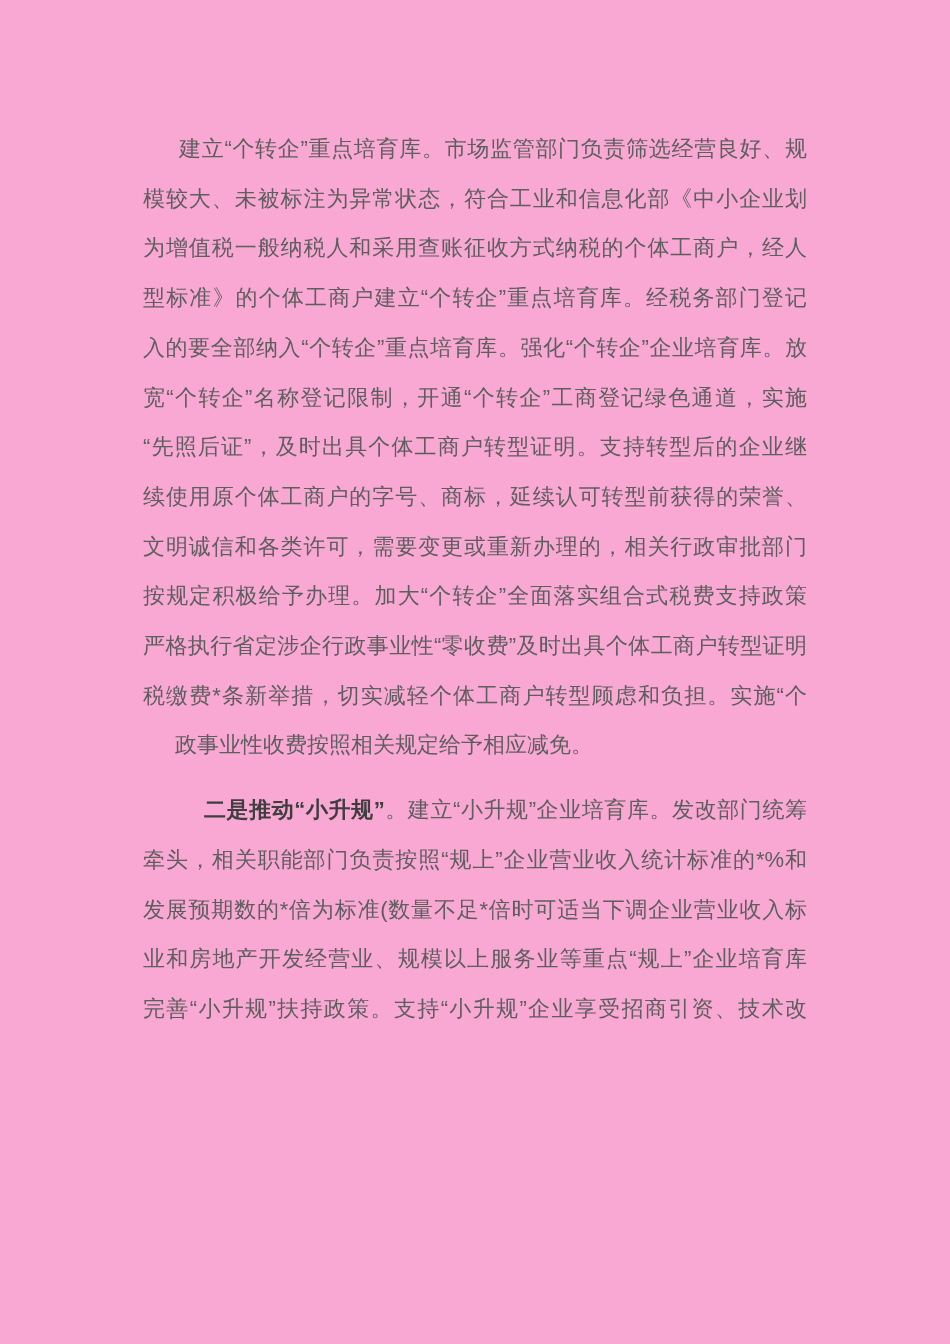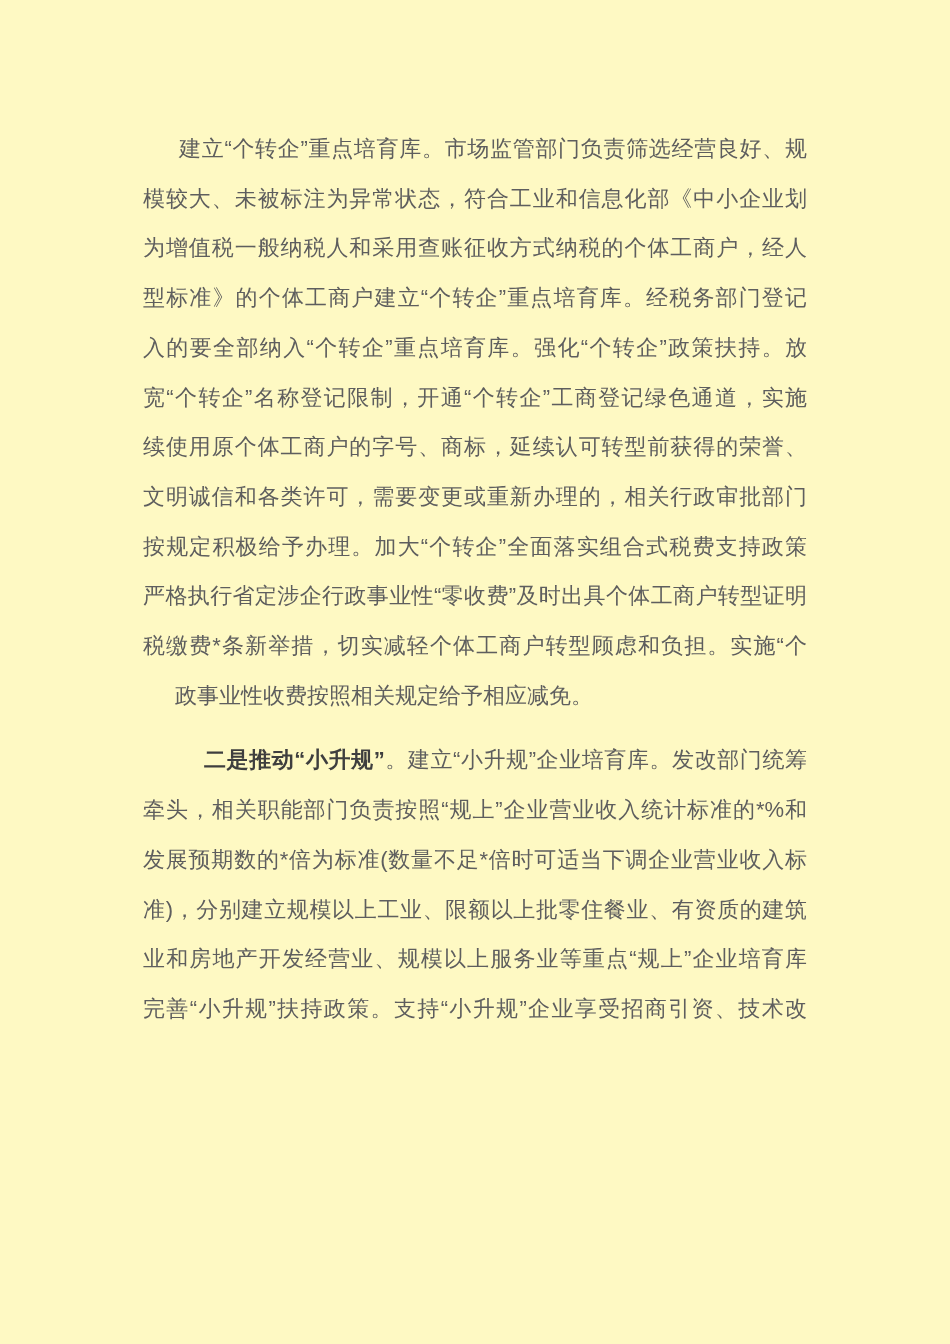--- a/index.html
+++ b/index.html
@@ -10,21 +10,21 @@
     width: 950px;
     height: 1344px;
     background: #ffffff;
     overflow: hidden;
   }
   .page {
     box-sizing: border-box;
     width: 950px;
     height: 1344px;
     padding: 124px 143px 0 143px;
-    background: #fef9c3;
+    background: #f9a8d4;
   }
   .paragraph {
     margin: 0;
   }
   .paragraph + .paragraph {
     margin-top: 15px;
   }
   .line {
     font-family: "Liberation Sans", "DejaVu Sans", sans-serif;
     font-size: 22px;
@@ -51,34 +51,34 @@
 </head>
 <body>
 
 <div class="page">
 
   <div class="paragraph">
     <div class="line first">建立“个转企”重点培育库。市场监管部门负责筛选经营良好、规</div>
     <div class="line">模较大、未被标注为异常状态，符合工业和信息化部《中小企业划</div>
     <div class="line">为增值税一般纳税人和采用查账征收方式纳税的个体工商户，经人</div>
     <div class="line">型标准》的个体工商户建立“个转企”重点培育库。经税务部门登记</div>
-    <div class="line">入的要全部纳入“个转企”重点培育库。强化“个转企”政策扶持。放</div>
+    <div class="line">入的要全部纳入“个转企”重点培育库。强化“个转企”企业培育库。放</div>
     <div class="line">宽“个转企”名称登记限制，开通“个转企”工商登记绿色通道，实施</div>
+    <div class="line">“先照后证”，及时出具个体工商户转型证明。支持转型后的企业继</div>
     <div class="line">续使用原个体工商户的字号、商标，延续认可转型前获得的荣誉、</div>
     <div class="line">文明诚信和各类许可，需要变更或重新办理的，相关行政审批部门</div>
     <div class="line">按规定积极给予办理。加大“个转企”全面落实组合式税费支持政策</div>
     <div class="line">严格执行省定涉企行政事业性“零收费”及时出具个体工商户转型证明</div>
     <div class="line">税缴费*条新举措，切实减轻个体工商户转型顾虑和负担。实施“个</div>
     <div class="line no-stretch">政事业性收费按照相关规定给予相应减免。</div>
   </div>
 
   <div class="paragraph">
     <div class="line first">
       <span class="bold-lead">二是推动“小升规”</span><span>。建立“小升规”企业培育库。发改部门统筹</span>
     </div>
     <div class="line">牵头，相关职能部门负责按照“规上”企业营业收入统计标准的*%和</div>
     <div class="line">发展预期数的*倍为标准(数量不足*倍时可适当下调企业营业收入标</div>
-    <div class="line">准)，分别建立规模以上工业、限额以上批零住餐业、有资质的建筑</div>
     <div class="line">业和房地产开发经营业、规模以上服务业等重点“规上”企业培育库</div>
     <div class="line">完善“小升规”扶持政策。支持“小升规”企业享受招商引资、技术改</div>
   </div>
 
 </div>
 
 </body></html>

